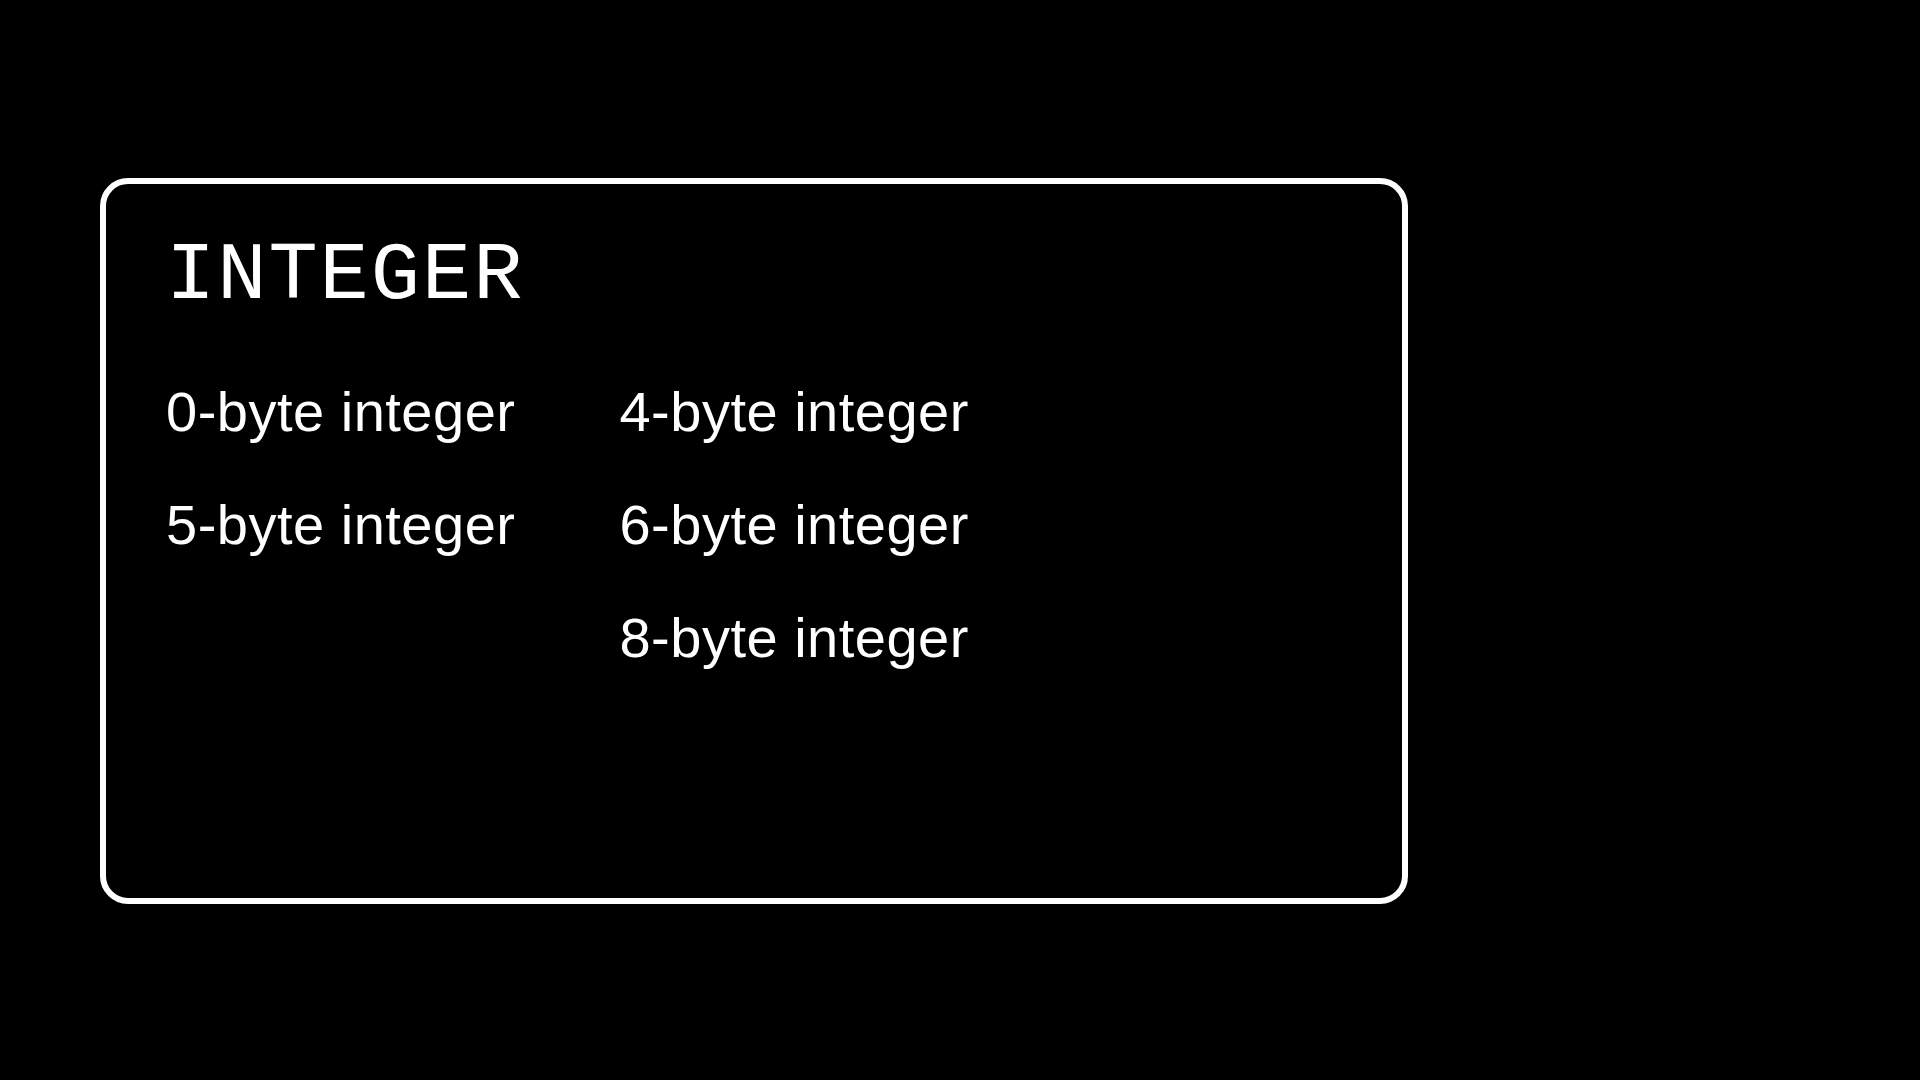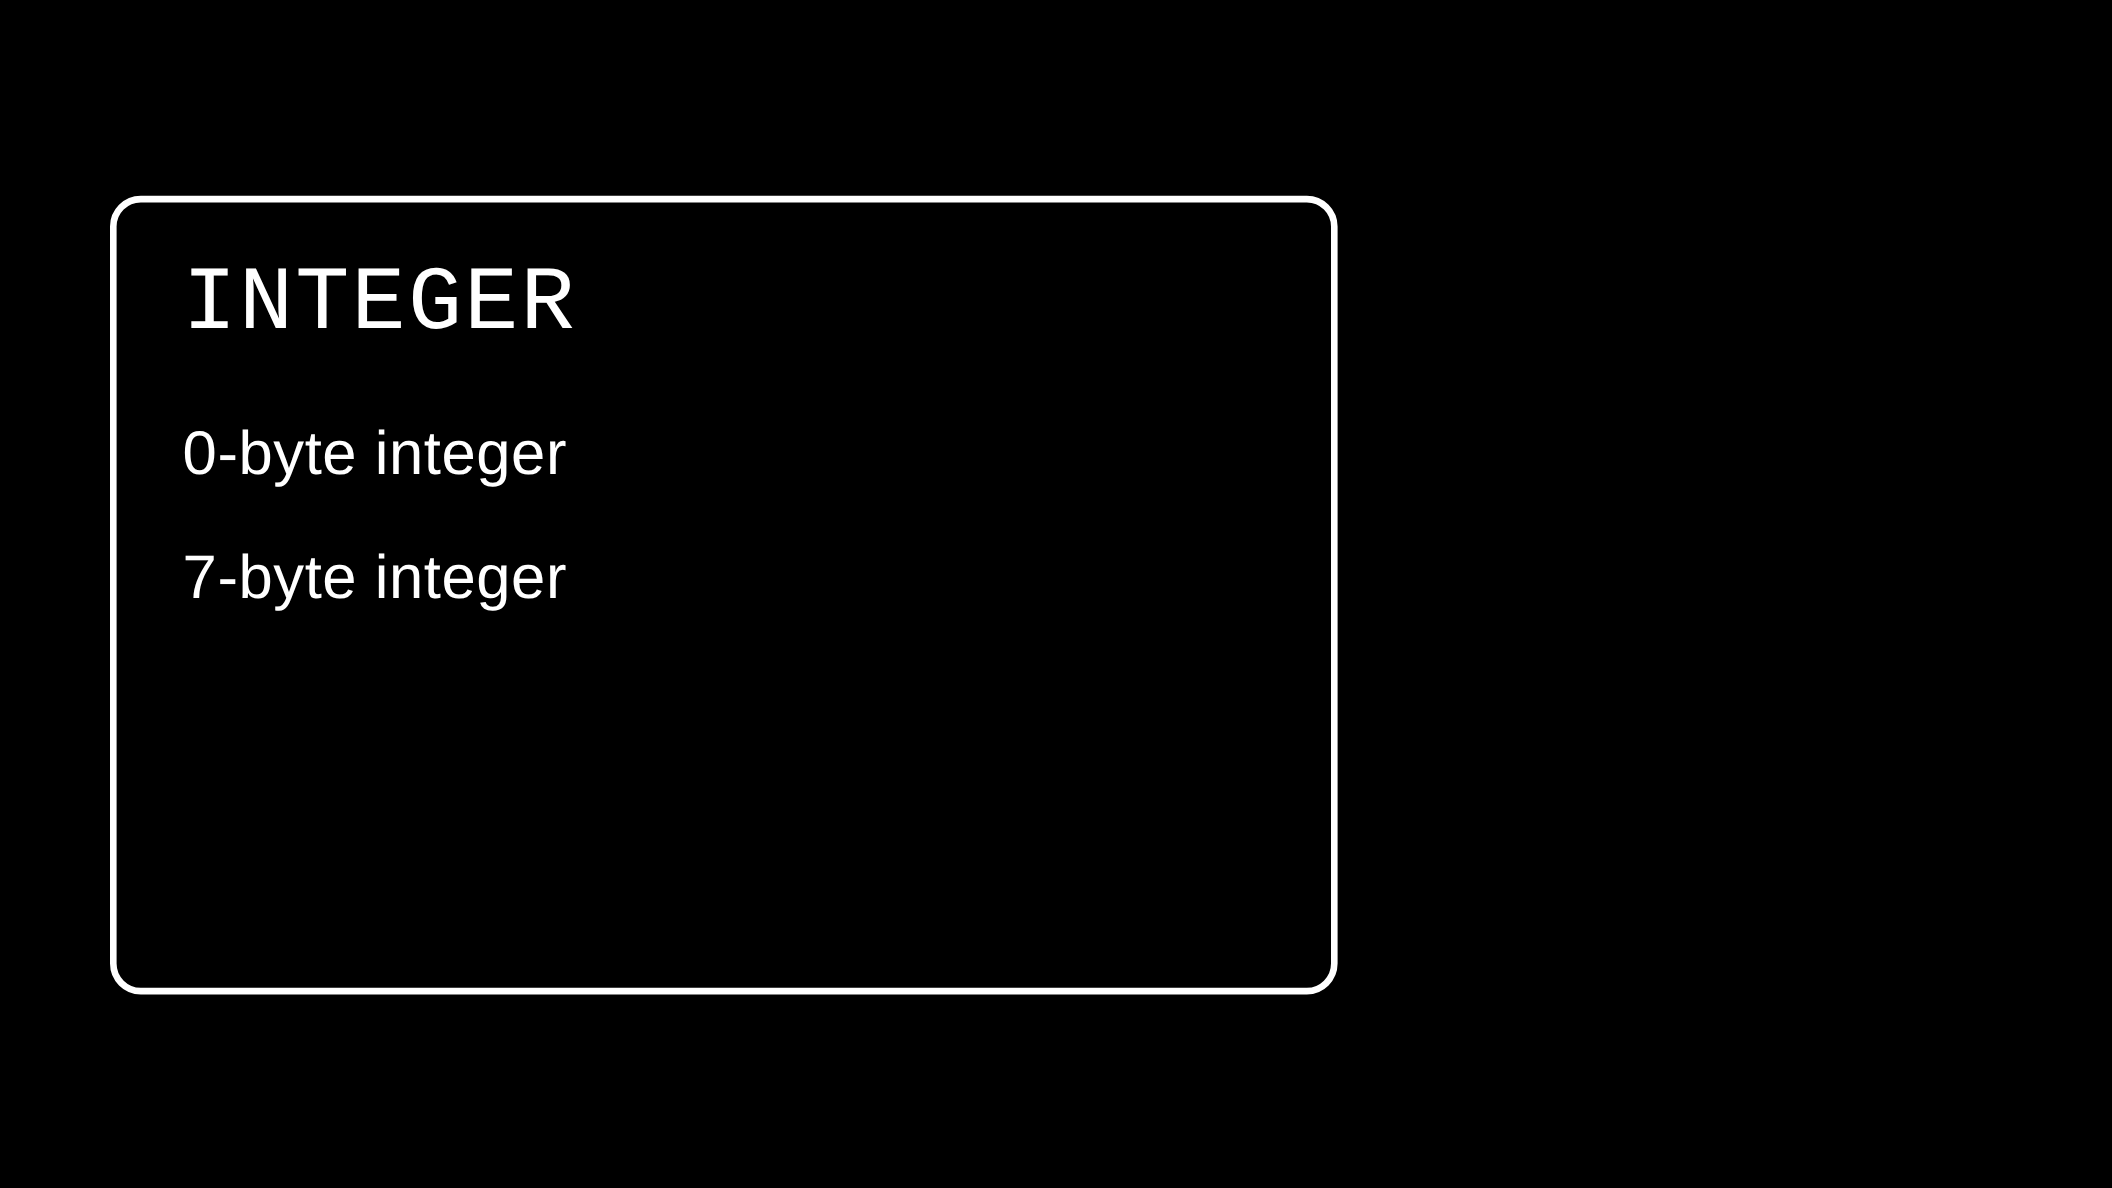--- a/index.html
+++ b/index.html
@@ -13,21 +13,21 @@
       background: #000000;
       color: #ffffff;
       font-family: -apple-system, BlinkMacSystemFont, "Segoe UI", Helvetica, Arial, sans-serif;
       position: relative;
       overflow: hidden;
     }
     .box {
       position: absolute;
       left: 100px;
       top: 178px;
-      width: 1116px;
+      width: 1308px;
       height: 726px;
       border: 6px solid #ffffff;
       border-radius: 28px;
       background: #000000;
       padding: 46px 60px 60px 60px;
     }
     .title {
       font-family: "Menlo", "Consolas", "Courier New", monospace;
       font-size: 82px;
       font-weight: 400;
@@ -51,16 +51,22 @@
     }
   </style>
 </head>
 <body>
 
 <div class="box">
   <div class="title">INTEGER</div>
   <div class="columns">
     <div class="col">
       <div class="item">0-byte integer</div>
-      <div class="item">7-byte integer</div>
+      <div class="item">5-byte integer</div>
+    </div>
+    <div class="col">
+      <div class="item">4-byte integer</div>
+      <div class="item">6-byte integer</div>
+      <div class="item">8-byte integer</div>
+
     </div>
   </div>
 </div>
 
 </body></html>

